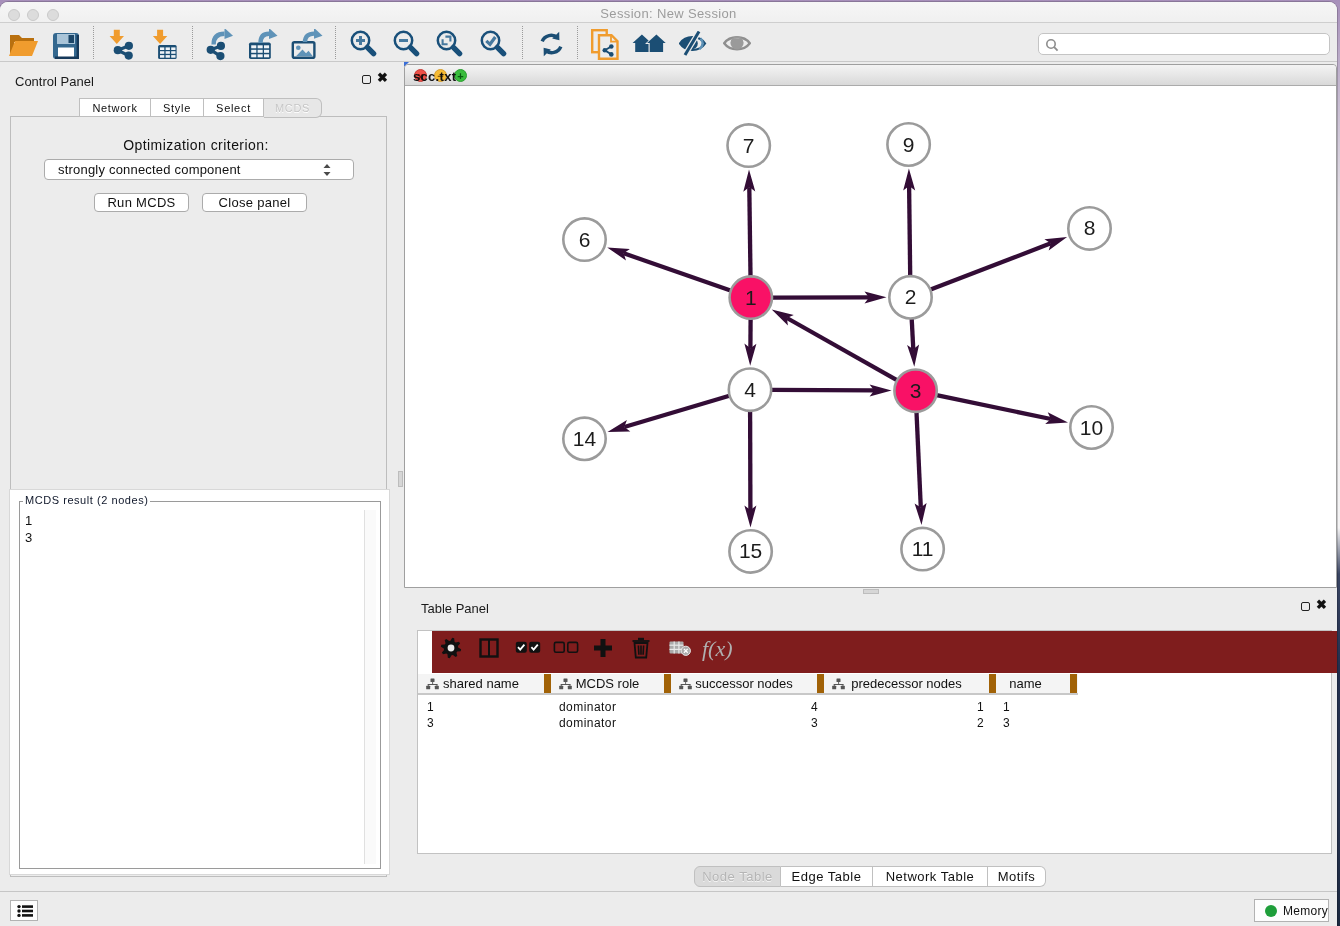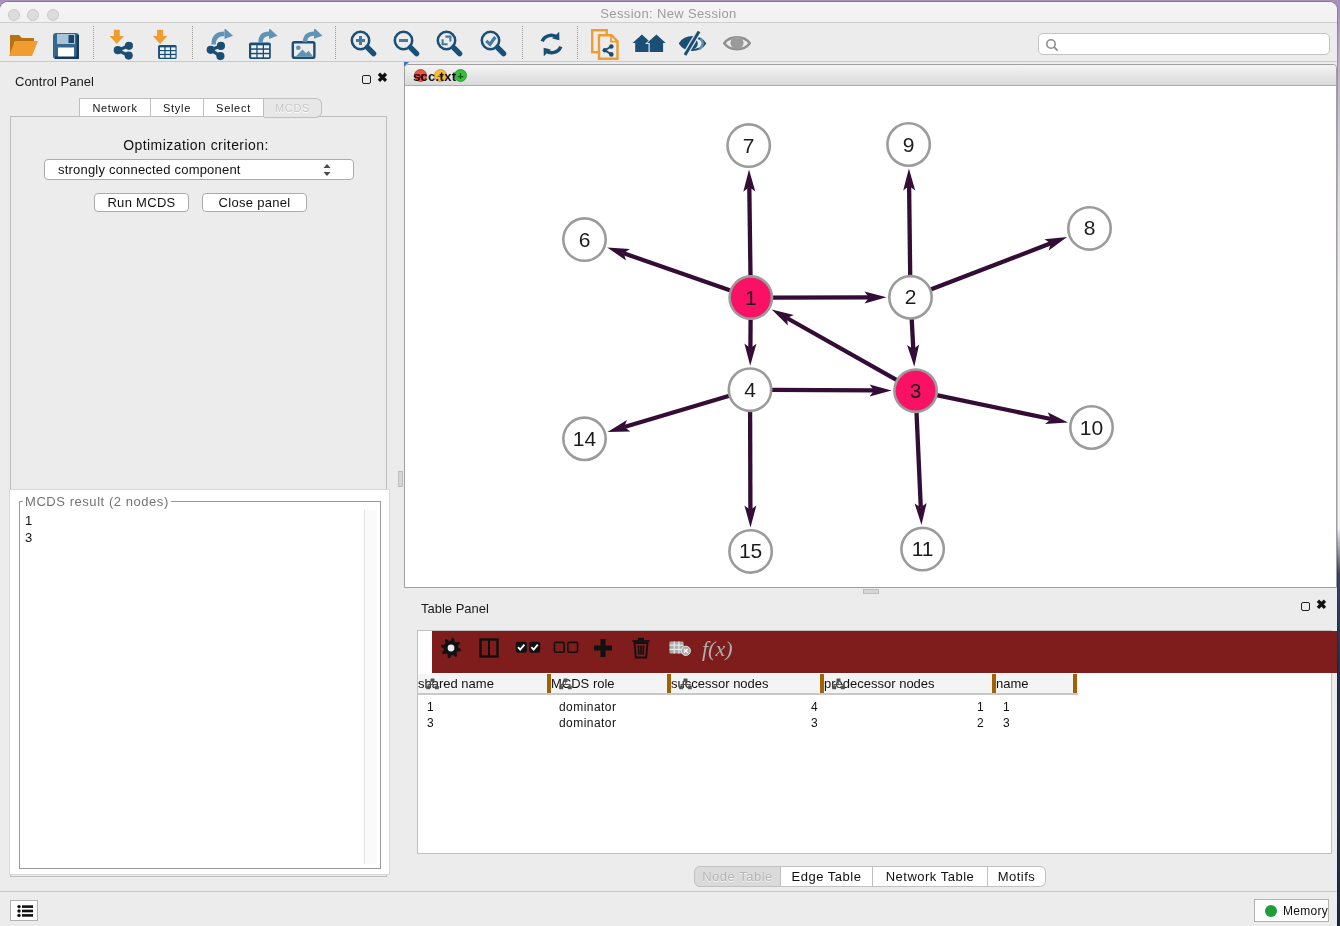--- a/index.html
+++ b/index.html
@@ -33,41 +33,41 @@
 .tab { position:absolute; top:34px; height:19px; background:#fff; border:1px solid #bfbfbf;
   font-size:11px; text-align:center; color:#111; line-height:18px; letter-spacing:0.7px; }
 #tabpane { left:10px; top:52px; width:377px; height:761px; background:#ececec; border:1px solid #bdbdbd; }
 #optlabel { left:0; top:73px; width:392px; text-align:center; font-size:14px; color:#111; letter-spacing:0.45px; }
 #combo { left:44px; top:95px; width:310px; height:21px; background:#fff; border:1px solid #ababab;
   border-radius:4px; font-size:13px; color:#111; line-height:19px; padding-left:13px; letter-spacing:0.2px; }
 .btn { position:absolute; top:129px; height:19px; background:#fff; border:1px solid #ababab;
   border-radius:4px; font-size:13px; color:#111; text-align:center; line-height:17px; letter-spacing:0.3px; }
 #resultpanel { left:9px; top:425px; width:381px; height:386px; background:#fff; border:1px solid #d8d8d8; }
 #fieldset { position:absolute; left:9px; top:11px; width:362px; height:368px; border:1px solid #9a9a9a; }
-#fieldlabel { position:absolute; left:3px; top:-8px; background:#fff; font-size:13px; color:#737373; padding:0 2px; letter-spacing:0.55px; }
+#fieldlabel { position:absolute; left:3px; top:-8px; background:#fff; font-size:11px; color:#0f172a; padding:0 2px; letter-spacing:0.55px; }
 #resulttext { position:absolute; left:1px; top:8px; width:346px; height:356px; font-size:13px; color:#111;
   padding:3px 0 0 4px; line-height:16.5px; }
 #resultscroll { position:absolute; right:4px; top:8px; width:12px; height:354px; background:#fafafa; border-left:1px solid #e0e0e0; }
 
 #netwin { left:404px; top:62px; width:933px; height:524px; background:#fff;
   border:1px solid #9f9f9f; border-radius:4px 4px 0 0; }
 #nettitle { position:absolute; left:0; top:0; width:100%; height:21px;
   background:linear-gradient(#f4f4f4,#d9d9d9); border-bottom:1px solid #ababab; border-radius:4px 4px 0 0; }
 .dot { position:absolute; top:4px; width:13px; height:13px; border-radius:50%; text-align:center;
   font-size:11px; font-weight:bold; line-height:13px; }
 #nettitletext { position:absolute; width:100%; top:4px; font-size:13px; font-weight:bold; color:#111; letter-spacing:0.3px; padding-left:8px; box-sizing:border-box; }
 
 #tpanel { left:404px; top:595px; width:933px; height:292px; }
 #tp-title { position:absolute; left:17px; top:4px; font-size:13px; color:#1a1a1a; }
 #tablebox { position:absolute; left:13px; top:33px; width:915px; height:224px; background:#fff; border:1px solid #c2c2c2; }
 #ttoolbar { position:absolute; left:14px; top:0; width:100%; height:42px; background:#7f1d1d; }
 .tticon { position:absolute; }
 #thead { position:absolute; left:0; top:43px; height:21px; width:660px; background:#f4f4f4; display:flex;
   border-bottom:2px solid #c8c8c8; font-size:13px; color:#111; }
-.th { border-right:4px solid #a16207; position:relative; line-height:20px; }
+.th { border-right:7px solid #a16207; position:relative; text-align:center; line-height:20px; }
 .treeicon { position:absolute; left:8px; top:4px; width:13px; height:12px; }
 .trow { position:absolute; font-size:12px; color:#111; height:16px; line-height:16px; letter-spacing:0.45px; }
 
 .btab { position:absolute; top:269px; height:21px; background:#fff; border:1px solid #c0c0c0;
   font-size:13px; color:#111; text-align:center; line-height:20px; letter-spacing:0.5px; }
 
 #statusbar { left:0; top:889px; width:1337px; height:35px; background:#ececec; border-top:1px solid #c6c6c6; }
 #listbtn { position:absolute; left:10px; top:8px; width:28px; height:21px; background:#fdfdfd; border:1px solid #b2b2b2; }
 #membtn { position:absolute; left:1254px; top:7px; width:75px; height:23px; background:#fdfdfd;
   border:1px solid #b2b2b2; font-size:12px; color:#111; }

